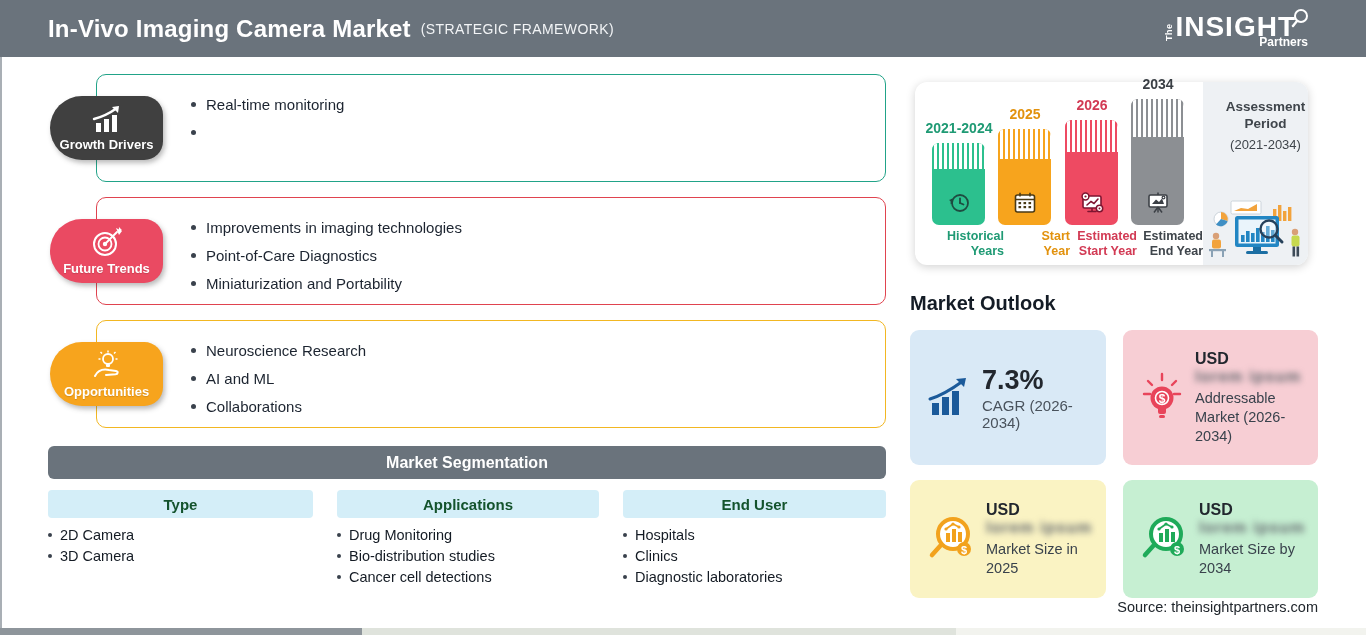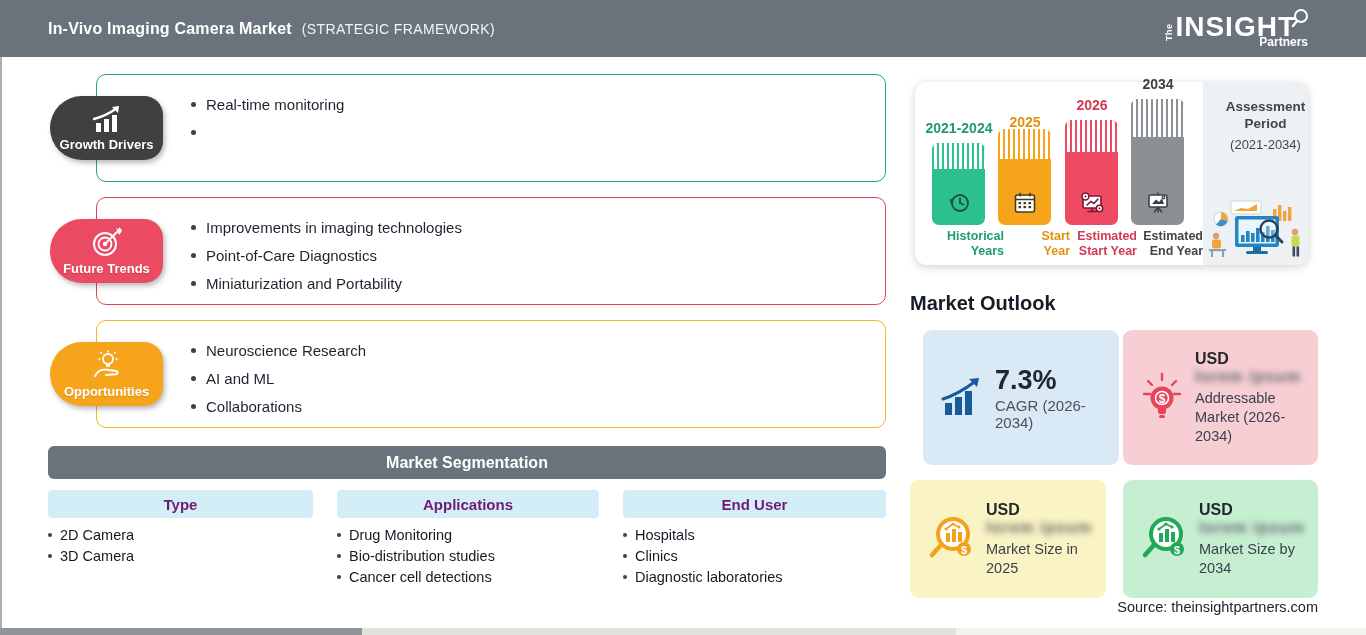--- a/index.html
+++ b/index.html
@@ -1,21 +1,21 @@
 <!DOCTYPE html>
 <html><head>
 <meta charset="utf-8">
 <style>
   * { margin:0; padding:0; box-sizing:border-box; }
   html,body { width:1366px; height:635px; }
   body { font-family:"Liberation Sans", sans-serif; background:#ffffff; position:relative; overflow:hidden; }
 
   
   .header { position:absolute; left:0; top:0; width:1366px; height:57px; background:#6a737c; display:flex; align-items:center; }
-  .header-title { color:#fff; font-weight:bold; font-size:16px; margin-left:48px; letter-spacing:.2px; }
+  .header-title { color:#fff; font-weight:bold; font-size:24px; margin-left:48px; letter-spacing:.2px; }
   .header-sub { color:#f2f4f6; font-size:14px; margin-left:10px; letter-spacing:.4px; }
   .logo { position:absolute; right:56px; top:8px; color:#fff; text-align:right; }
   .logo-top { display:flex; align-items:flex-end; }
   .logo-the { font-size:9px; font-weight:bold; transform:rotate(-90deg) translateX(-2px); transform-origin:center; width:12px; letter-spacing:.5px; }
   .logo-insight { font-size:28px; font-weight:bold; letter-spacing:1px; line-height:22px; }
   .logo-mag { margin-left:-6px; margin-bottom:10px; }
   .logo-partners { font-size:12px; font-weight:bold; margin-top:-3px; margin-right:2px; }
 
   
   .sec-box { position:absolute; left:96px; width:790px; height:108px; border-radius:10px; background:#fff; }
@@ -31,21 +31,21 @@
            box-shadow:2px 3px 5px rgba(60,60,60,.35); z-index:3; }
   .badge.g { top:96px;  background:#404040; }
   .badge.r { top:219px; background:#ea4a62; }
   .badge.o { top:342px; background:#f7a41d; }
   .badge-label { color:#fff; font-weight:bold; font-size:13px; margin-top:2px; text-shadow:0 1px 1px rgba(0,0,0,.15); }
 
   
   .seg-title { position:absolute; left:48px; top:446px; width:838px; height:33px; background:#6a737c; border-radius:6px;
                color:#fff; font-weight:bold; font-size:16px; display:flex; align-items:center; justify-content:center; }
   .seg-head { position:absolute; top:490px; height:28px; background:#d4eef8; border-radius:4px;
-              display:flex; align-items:center; justify-content:center; font-weight:bold; font-size:15px; color:#701a75; }
+              display:flex; align-items:center; justify-content:center; font-weight:bold; font-size:15px; color:#14532d; }
   .seg-head.c1 { left:48px;  width:265px; }
   .seg-head.c2 { left:337px; width:262px; }
   .seg-head.c3 { left:623px; width:263px; }
   .seg-list { position:absolute; top:524px; list-style:none;text-align:right; }
   .seg-list.c1 { left:48px; }
   .seg-list.c2 { left:337px; }
   .seg-list.c3 { left:623px; }
   .seg-list li { display:flex; align-items:center; height:21px; font-size:14.5px; color:#141b24; }
   .seg-list .dot { width:4px; height:4px; border-radius:50%; background:#39414c; margin-right:8px; flex:0 0 auto; }
 
@@ -58,38 +58,38 @@
   .b1 { left:17px;  top:61px; height:82px;  background:#2cc08e; }
   .b2 { left:83px;  top:47px; height:96px;  background:#f7a41d; }
   .b3 { left:150px; top:38px; height:105px; background:#ee4a62; }
   .b4 { left:216px; top:17px; height:126px; background:#8c8f93; }
   .b1 .stripes { height:26px; background:repeating-linear-gradient(90deg,#2cc08e 0 2px,#ffffff 2px 5px); }
   .b2 .stripes { height:30px; background:repeating-linear-gradient(90deg,#f7a41d 0 2px,#ffffff 2px 5px); }
   .b3 .stripes { height:32px; background:repeating-linear-gradient(90deg,#ee4a62 0 2px,#ffffff 2px 5px); }
   .b4 .stripes { height:38px; background:repeating-linear-gradient(90deg,#8c8f93 0 2px,#ffffff 2px 5px); }
   .tl-year { position:absolute; width:90px; text-align:center; font-weight:bold; font-size:14px; }
   .y1 { left:-1px;  top:38px; color:#1f9a74; }
-  .y2 { left:65px;  top:24px; color:#e2920e;margin-top:8px; }
+  .y2 { left:65px;  top:24px; color:#e2920e; }
   .y3 { left:132px; top:15px; color:#d23a54; }
   .y4 { left:198px; top:-6px; color:#3a3f45; }
   .tl-lab { position:absolute; top:147px; width:90px; text-align:right; font-weight:bold; font-size:12.5px; line-height:15px; }
   .l1 { left:-1px;  color:#1f9a74; }
   .l2 { left:65px;  color:#e2920e; }
   .l3 { left:132px; color:#d23a54; }
   .l4 { left:198px; color:#3f454b; }
   .assess { position:absolute; left:288px; top:0; width:105px; height:183px; background:#eef1f4; border-radius:0 12px 12px 0;
             text-align:center; padding-top:16px;padding-left:20px; }
   .assess-t { font-weight:bold; font-size:13.5px; color:#3f454b; line-height:17px; }
   .assess-p { font-size:13px; color:#3f454b; margin-top:5px; }
   .assess-illu { position:absolute; left:4px; bottom:6px; }
 
   
   .mo-title { position:absolute; left:910px; top:292px; font-weight:bold; font-size:20px; color:#141c26; }
   .mo-card { position:absolute; border-radius:9px; display:flex; align-items:center; padding:12px 12px 12px 16px; }
-  .card1 { left:910px;  top:330px; width:196px; height:135px; background:#d9e9f6;margin-left:13px; }
+  .card1 { left:910px;  top:330px; width:196px; height:135px; background:#d9e9f6; }
   .card2 { left:1123px; top:330px; width:195px; height:135px; background:#f7ced4; }
   .card3 { left:910px;  top:480px; width:196px; height:118px; background:#faf3c3; }
   .card4 { left:1123px; top:480px; width:195px; height:118px; background:#c6efd2; }
   .mo-icon { flex:0 0 auto; margin-right:10px; }
   .mo-big { font-weight:bold; font-size:27px; color:#22272e; line-height:30px; }
   .mo-sub { font-size:15px; color:#49525c; margin-top:2px; }
   .mo-usd { font-weight:bold; font-size:16px; color:#22272e; }
   .mo-blur { font-weight:bold; font-size:16px; color:#63686e; filter:blur(3px); letter-spacing:1px; }
   .mo-lab { font-size:14.5px; color:#39424c; line-height:19px; margin-top:3px; }
 

